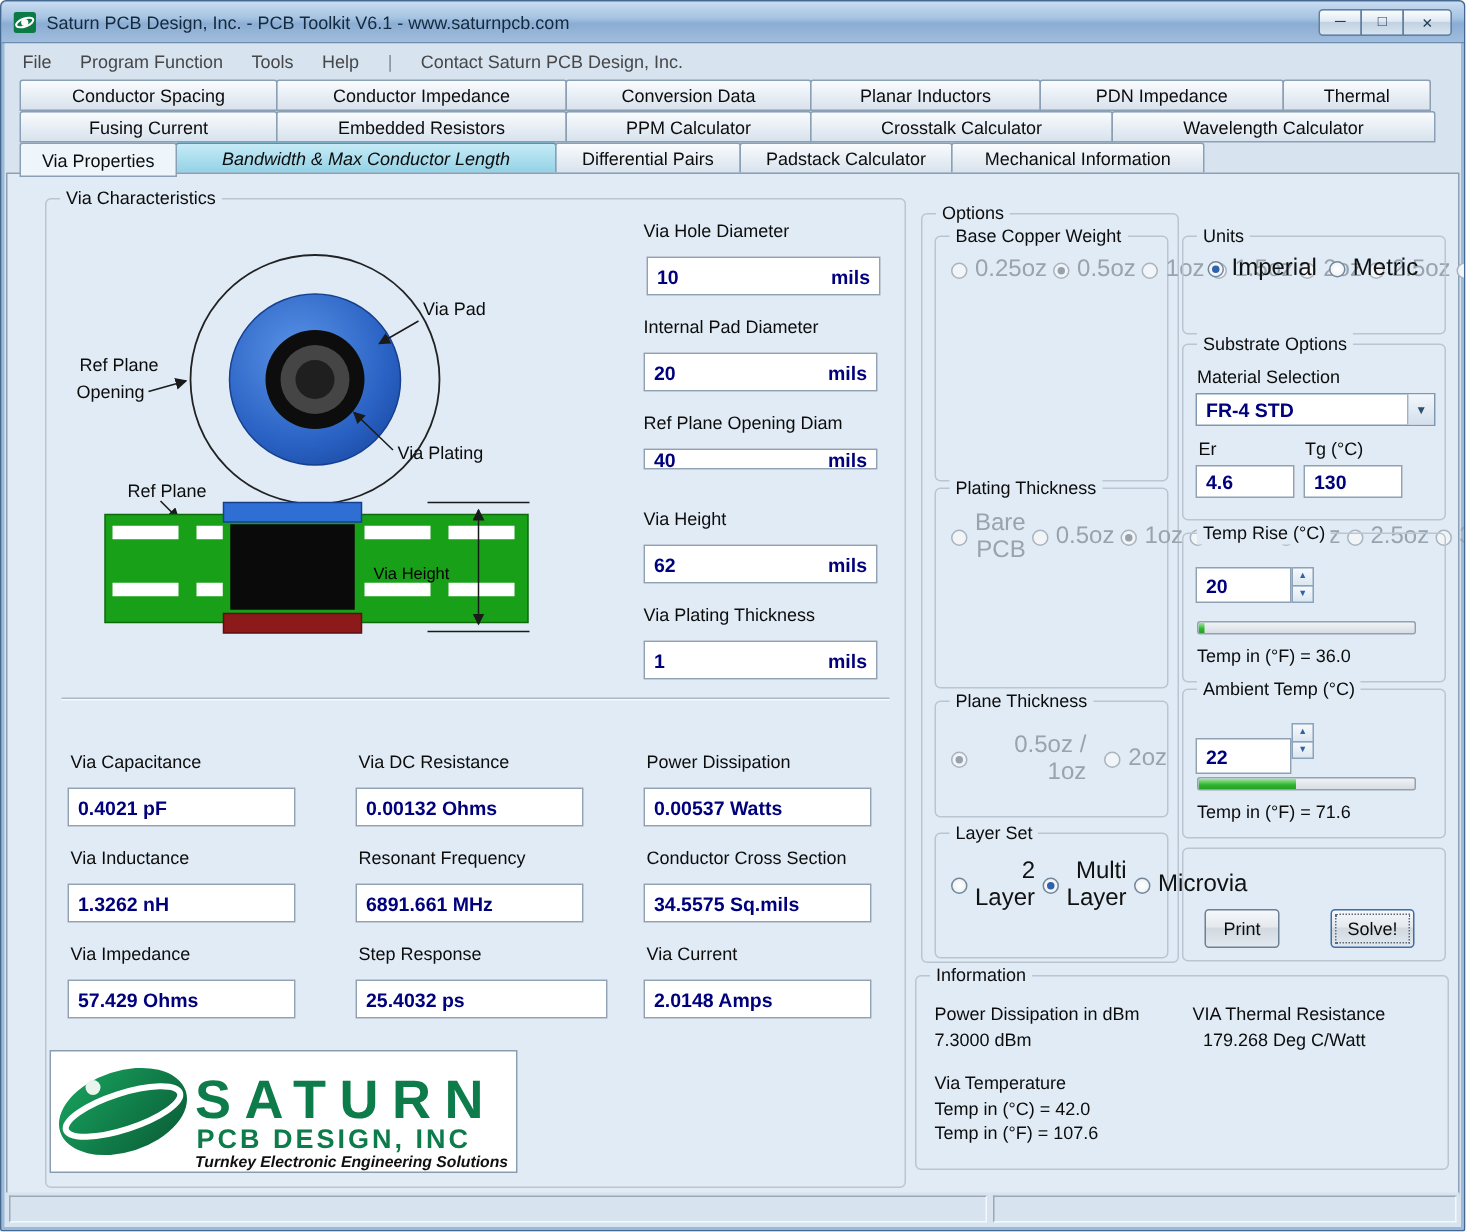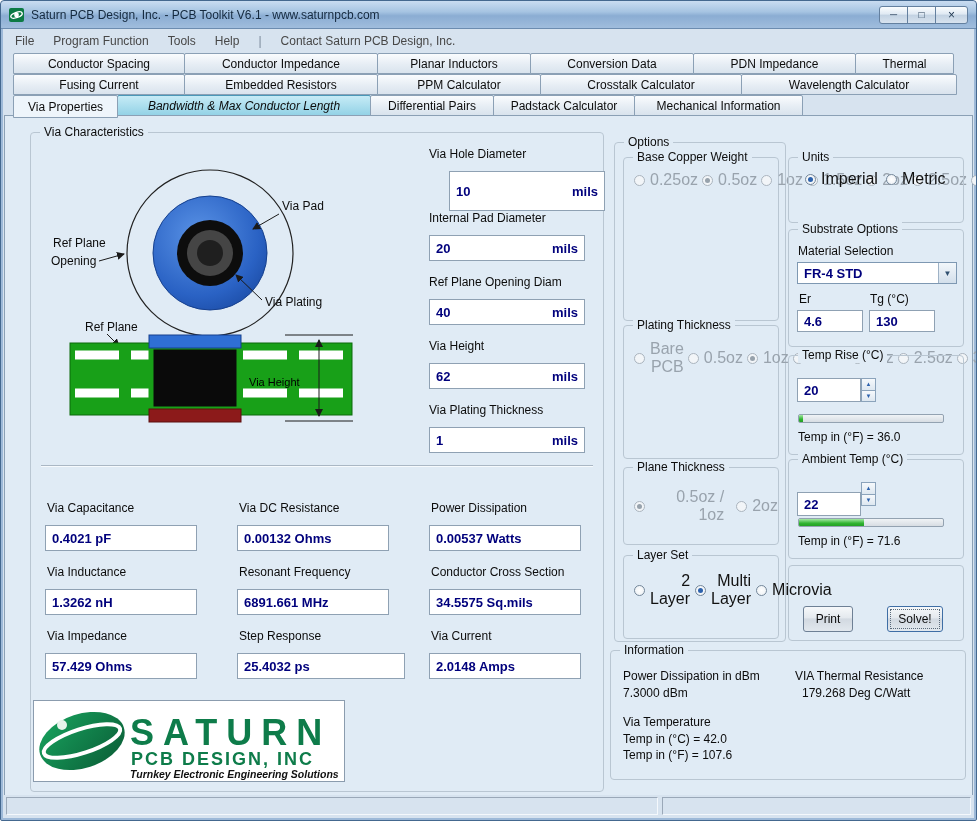--- a/index.html
+++ b/index.html
@@ -97,22 +97,22 @@
     <span class="mi">Tools</span>
     <span class="mi">Help</span>
     <span class="mdiv">|</span>
     <span class="mi">Contact Saturn PCB Design, Inc.</span>
   </div>
 
   <div class="tabstrip">
     <div class="tabrow">
       <div class="tab" style="width:172px">Conductor Spacing</div>
       <div class="tab" style="width:194px">Conductor Impedance</div>
+      <div class="tab" style="width:164px">Conversion Data</div>
       <div class="tab" style="width:154px">Planar Inductors</div>
-      <div class="tab" style="width:164px">Conversion Data</div>
       <div class="tab" style="width:163px">PDN  Impedance</div>
       <div class="tab" style="width:99px">Thermal</div>
     </div>
     <div class="tabrow">
       <div class="tab" style="width:172px">Fusing Current</div>
       <div class="tab" style="width:194px">Embedded Resistors</div>
       <div class="tab" style="width:164px">PPM Calculator</div>
       <div class="tab" style="width:202px">Crosstalk Calculator</div>
       <div class="tab" style="width:216px">Wavelength Calculator</div>
     </div>
@@ -163,31 +163,31 @@
         <rect x="116" y="204" width="88" height="62" fill="#0a0a0a" stroke="#18a018" stroke-width="5"></rect>
         <rect x="114" y="192" width="92" height="13" fill="#2f6fd4" stroke="#16408e"></rect>
         <rect x="114" y="266" width="92" height="13" fill="#8c1a1a" stroke="#5d0f0f"></rect>
         <text x="214" y="243" font-size="11" fill="#000">Via Height</text>
         <line x1="250" y1="192" x2="318" y2="192" stroke="#1a1a1a"></line>
         <line x1="250" y1="278" x2="318" y2="278" stroke="#1a1a1a"></line>
         <line x1="284" y1="197" x2="284" y2="273" stroke="#1a1a1a" marker-start="url(#arrow)" marker-end="url(#arrow)"></line>
       </svg>
 
       <div class="lbl" style="left:398px;top:14px">Via Hole Diameter</div>
-      <div class="val" style="left:418px;top:38px;width:156px;height:40px">
+      <div class="val" style="left:400px;top:38px;width:156px;height:26px">
         <span>10</span>
         <span class="unit">mils</span>
       </div>
       <div class="lbl" style="left:398px;top:78px">Internal Pad Diameter</div>
       <div class="val" style="left:398px;top:102px;width:156px;height:26px">
         <span>20</span>
         <span class="unit">mils</span>
       </div>
       <div class="lbl" style="left:398px;top:142px">Ref Plane Opening Diam</div>
-      <div class="val" style="left:398px;top:166px;width:156px;height:26px">
+      <div class="val" style="left:398px;top:166px;width:156px;height:14px">
         <span>40</span>
         <span class="unit">mils</span>
       </div>
       <div class="lbl" style="left:398px;top:206px">Via Height</div>
       <div class="val" style="left:398px;top:230px;width:156px;height:26px">
         <span>62</span>
         <span class="unit">mils</span>
       </div>
       <div class="lbl" style="left:398px;top:270px">Via Plating Thickness</div>
       <div class="val" style="left:398px;top:294px;width:156px;height:26px">

